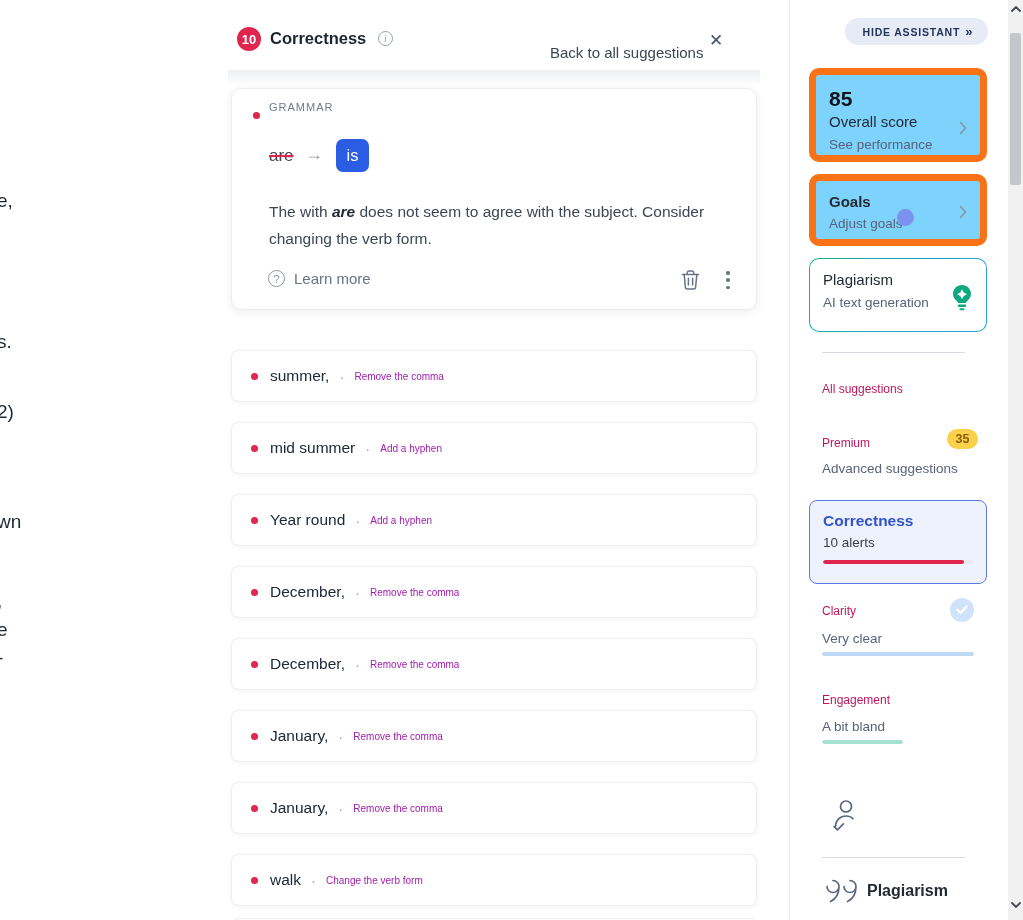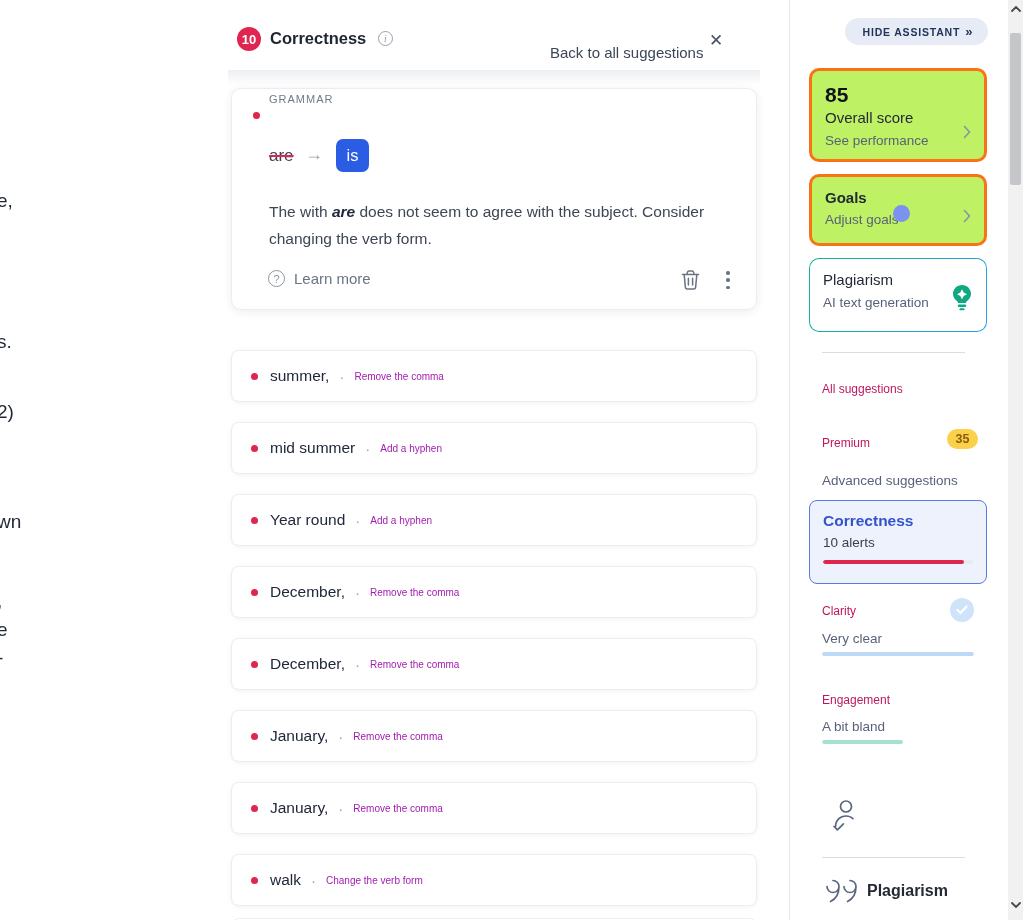--- a/index.html
+++ b/index.html
@@ -19,21 +19,21 @@
   .back-link { position:absolute; left:550px; top:44px; font-size:15px; color:#3c4654; cursor:pointer; }
   .close-x { position:absolute; left:709px; top:30px; font-size:17px; color:#4a5364; cursor:pointer; }
 
   .scroll-band { position:absolute; left:228px; top:70px; width:532px; height:14px;
     background:linear-gradient(#edeff2,#fdfdfe); }
 
   
   .main-card { position:absolute; left:231px; top:88px; width:526px; height:222px; background:#fff;
     border:1px solid #ebedf0; border-radius:10px; box-shadow:0 2px 10px rgba(30,40,60,.08); }
   .cat-dot { position:absolute; left:21px; top:23px; width:7px; height:7px; border-radius:50%; background:#e0254f; }
-  .cat-label { position:absolute; left:37px; top:4px; font-size:11px; letter-spacing:1px; color:#707a89; }
+  .cat-label { position:absolute; left:37px; top:12px; font-size:11px; letter-spacing:1px; color:#707a89; }
   .orig-word { position:absolute; left:37px; top:57px; font-size:17px; color:#3a4250;
     text-decoration:line-through; text-decoration-color:#e0254f; text-decoration-thickness:2px; }
   .arrow-glyph { position:absolute; left:73px; top:55px; font-size:18px; color:#9aa2ad; }
   .repl-btn { position:absolute; left:104px; top:50px; min-width:33px; height:33px; padding:0 9px;
     background:#2b5ce4; color:#fff; font-size:16.5px; border:none; border-radius:7px; cursor:pointer;
     display:flex; align-items:center; justify-content:center; }
   .card-desc { position:absolute; left:37px; top:109px; width:460px; font-size:15.5px; line-height:27px; color:#3e4654; }
   .card-desc b { font-style:italic; color:#20283a; }
   .learn-row { position:absolute; left:36px; top:181px; display:flex; align-items:center; gap:9px; cursor:pointer; }
   .q-icon { width:17px; height:17px; border:1.4px solid #8d96a4; border-radius:50%; color:#8d96a4;
@@ -56,21 +56,21 @@
     border:1px solid #eceef1; border-radius:8px 8px 0 0; }
 
   
   .v-divider { position:absolute; left:789px; top:0; width:1px; height:920px; background:#e5e7eb; }
   .sidebar { position:absolute; left:790px; top:0; width:218px; height:740px; background:#fff; }
   .hide-pill { position:absolute; left:55px; top:18px; width:143px; height:27px; border-radius:14px;
     background:#e7ebf6; display:flex; align-items:center; justify-content:center; gap:5px; cursor:pointer; }
   .hide-pill span { font-size:10.5px; font-weight:bold; letter-spacing:.8px; color:#21355a; }
   .hide-pill .chev2 { font-size:13px; letter-spacing:-2px; font-weight:bold; }
 
-  .sb-card { position:absolute; left:19px; width:178px; background:#bef264; border:3px solid #f97316;
+  .sb-card { position:absolute; left:19px; width:178px; background:#7dd3fc; border:7px solid #f97316;
     border-radius:10px; padding:12px 13px; cursor:pointer; }
   .score-val { font-size:21px; font-weight:bold; color:#10131a; }
   .sb-card-title { font-size:15px; font-weight:bold; color:#232a36; }
   .sb-card-sub { font-size:13.5px; color:#59627a; margin-top:7px; }
   .chev-r { position:absolute; right:13px; bottom:16px; }
   .goals-dot { position:absolute; left:81px; top:28px; width:17px; height:17px; border-radius:50%; background:#7b93ee; }
   .ggo-card { border:1.5px solid transparent;
     background:linear-gradient(#fff,#fff) padding-box, linear-gradient(120deg,#10b292,#2e9fe6) border-box; }
   .ggo-title { font-size:15px; color:#232a36; }
   .bulb { position:absolute; right:13px; top:25px; }
@@ -242,21 +242,21 @@
         </svg>
       </span>
     </div>
 
     <div class="sb-divider" style="top:352px;"></div>
 
     <div class="sb-heading" style="top:382px;">All suggestions</div>
 
     <div class="sb-heading" style="top:436px;">Premium</div>
     <div class="premium-badge">35</div>
-    <div class="sb-subtext" style="top:461px;margin-top:12px;">Advanced suggestions</div>
+    <div class="sb-subtext" style="top:461px;">Advanced suggestions</div>
 
     <div class="corr-card">
       <div class="corr-title">Correctness</div>
       <div class="corr-status">10 alerts</div>
       <div class="bar-track">
         <div class="bar-fill-red" style="width: 94%;"></div>
       </div>
     </div>
 
     <div class="sb-heading" style="top:604px;">Clarity</div>

